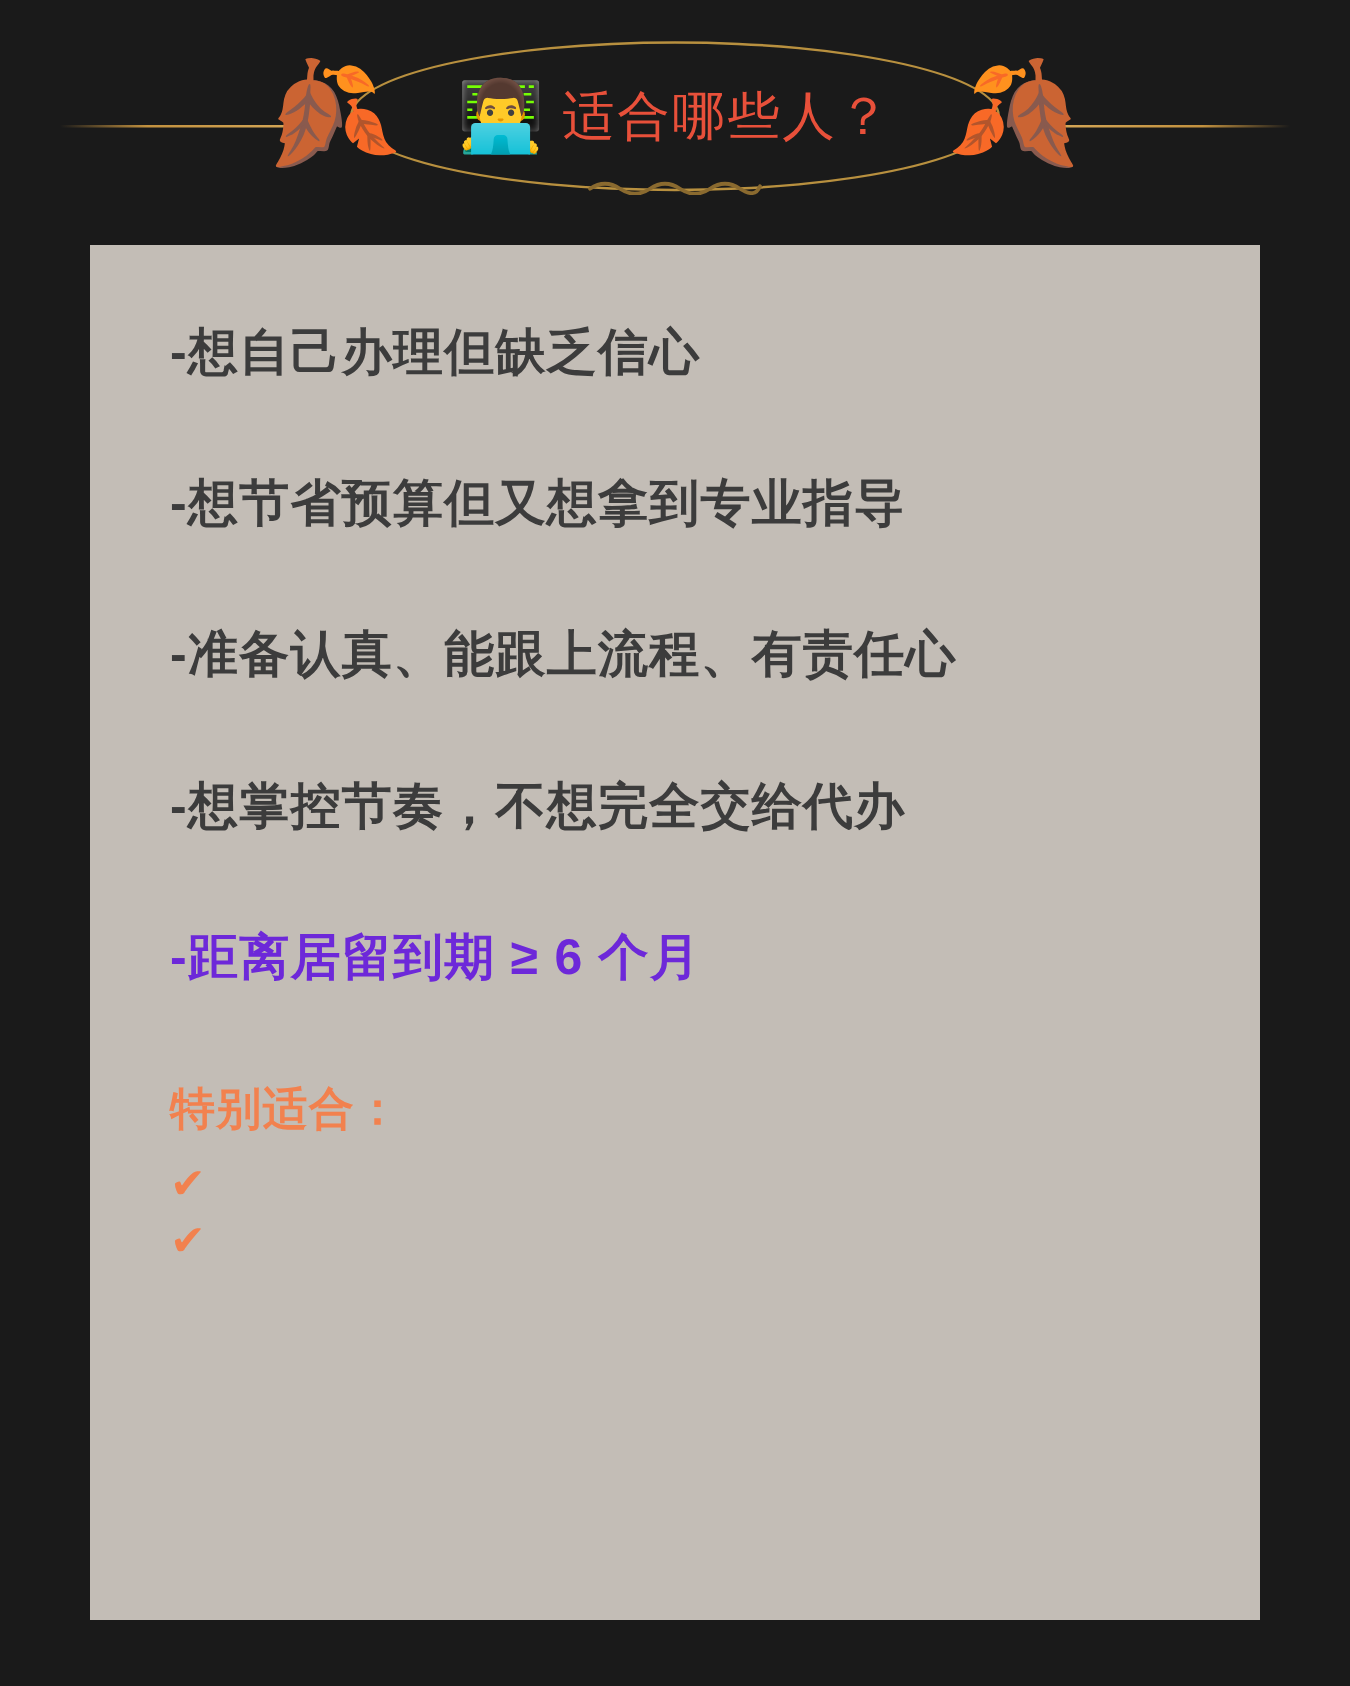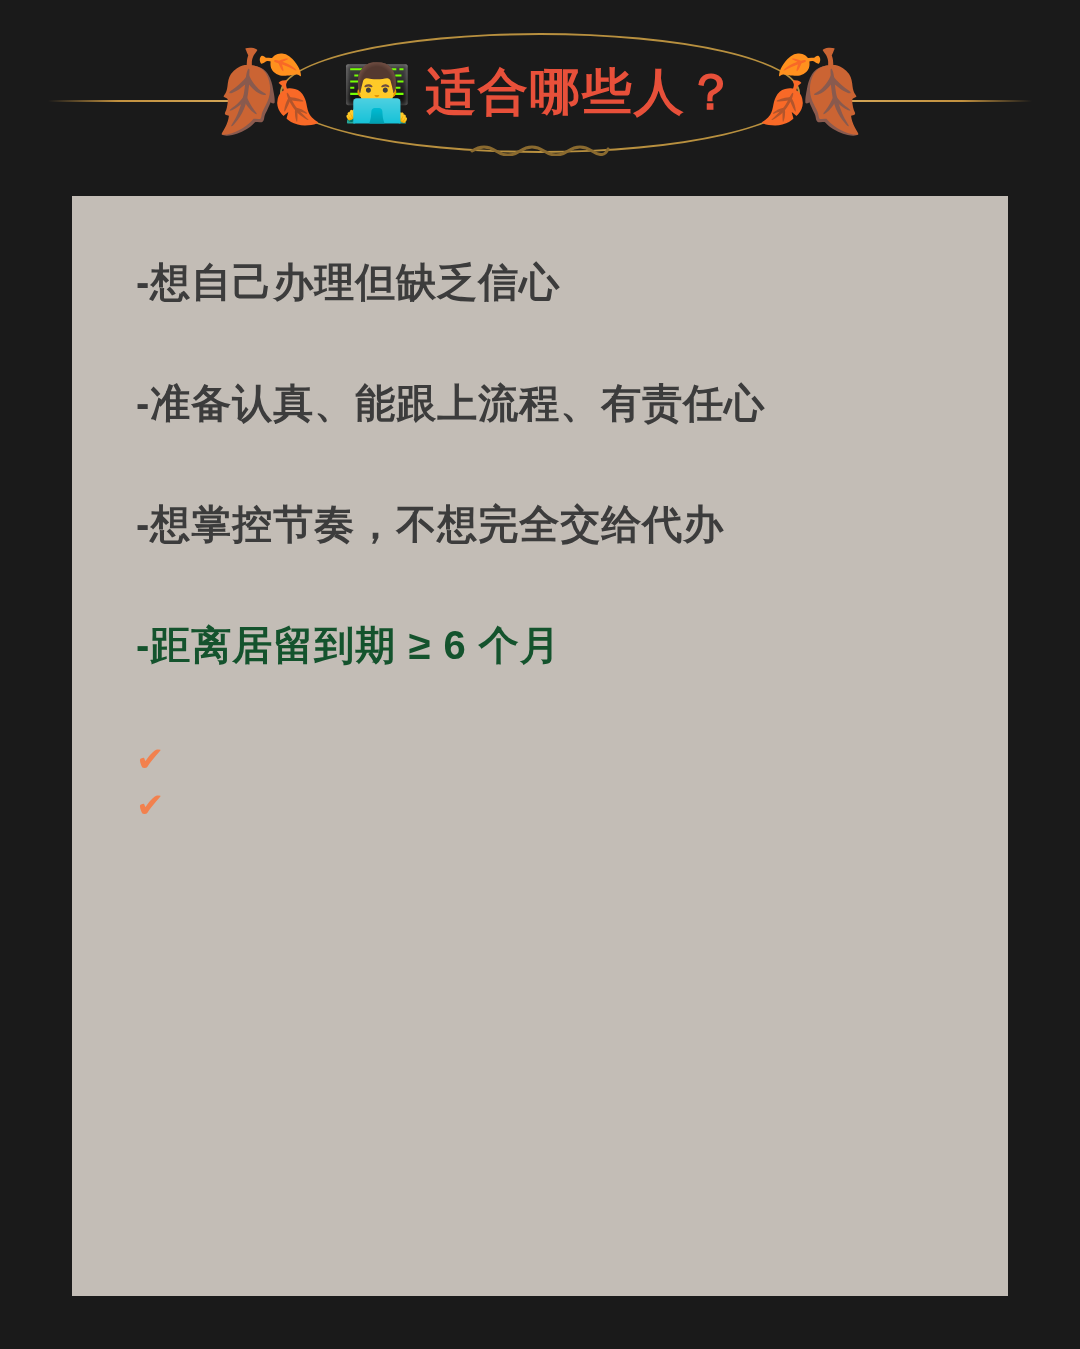--- a/index.html
+++ b/index.html
@@ -58,22 +58,22 @@
     z-index: 3;
     display: flex;
     align-items: center;
     gap: 14px;
   }
   .title-emoji {
     font-size: 56px;
     line-height: 1;
   }
   .title-text {
-    font-size: 50px;
-    font-weight: bold;
+    font-size: 42px;
+    font-weight: normal;
     color: #e8503a;
     letter-spacing: 2px;
     white-space: nowrap;
   }
 
   .leaf {
     position: absolute;
     top: 50px;
     font-size: 86px;
     line-height: 1;
@@ -103,21 +103,21 @@
   .bullet {
     font-size: 40px;
     font-weight: bold;
     color: #3c3c3c;
     line-height: 1.2;
     margin: 0 0 73px 0;
     white-space: nowrap;
     letter-spacing: 1px;
   }
   .bullet.highlight {
-    color: #14532d;
+    color: #6d28d9;
   }
 
   .special {
     margin-top: 8px;
   }
   .special-title {
     font-size: 36px;
     font-weight: bold;
     color: #f2814e;
     margin: 0 0 18px 0;
@@ -157,26 +157,28 @@
   <div class="title-row">
     <span class="title-emoji">👨‍💻</span>
     <span class="title-text">适合哪些人？</span>
   </div>
 </div>
 
 <div class="card">
 
   <ul class="bullet-list">
     <li class="bullet">-想自己办理但缺乏信心</li>
+    <li class="bullet">-想节省预算但又想拿到专业指导</li>
     <li class="bullet">-准备认真、能跟上流程、有责任心</li>
     <li class="bullet">-想掌控节奏，不想完全交给代办</li>
     <li class="bullet highlight">-距离居留到期 ≥ 6 个月</li>
   </ul>
 
   <div class="special">
+    <div class="special-title">特别适合：</div>
 
     <div class="special-item">
       <span class="check">✔</span>
     </div>
 
     <div class="special-item">
       <span class="check">✔</span>
     </div>
   </div>
 

